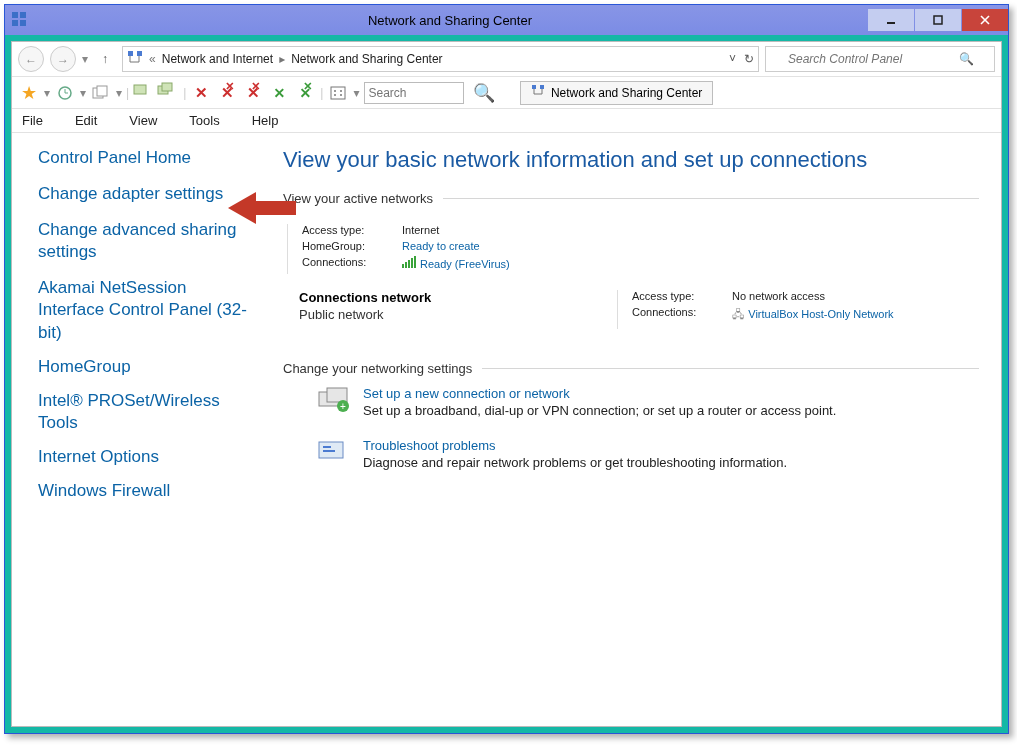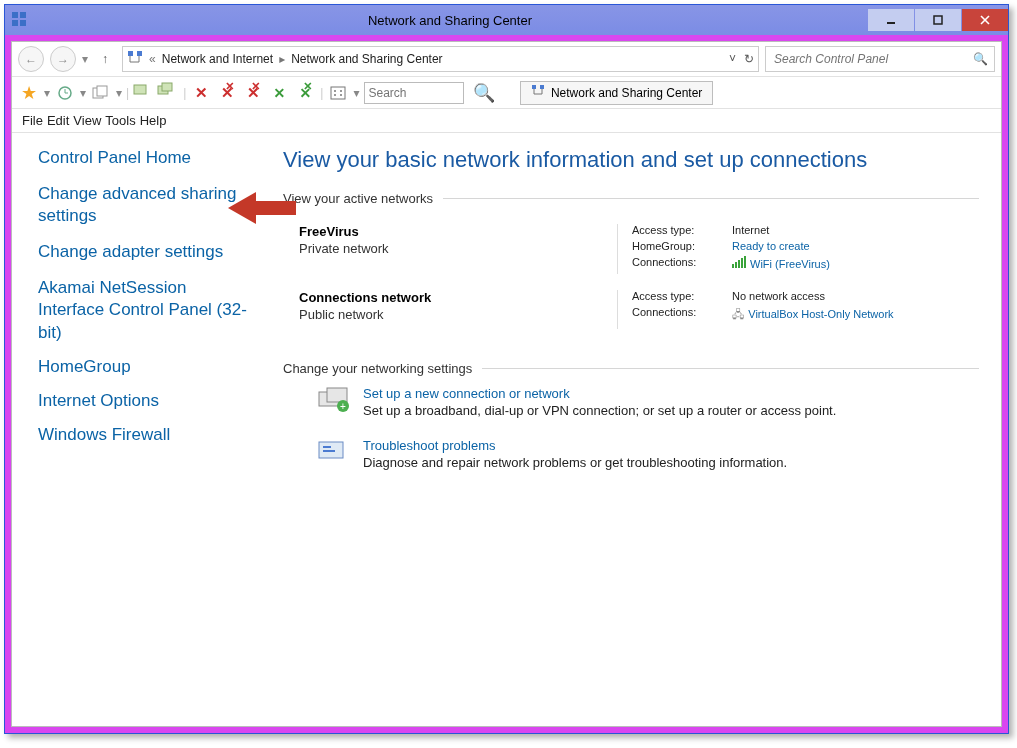--- a/index.html
+++ b/index.html
@@ -9,21 +9,21 @@
     font-size: 12px;
     background: #fff;
     width: 1017px;
     height: 748px;
     overflow: hidden;
   }
   .window-frame {
     width: 1005px;
     height: 730px;
     border: 1px solid #2a56d6;
-    background: #d946ef;
+    background: #14b8a6;
     box-shadow: 4px 4px 6px rgba(0,0,0,0.3);
     margin: 4px;
     display: flex;
     flex-direction: column;
   }
   .titlebar {
     height: 30px;
     background: linear-gradient(#8895e6,#7b8ce5);
     display: flex;
     align-items: center;
@@ -58,39 +58,39 @@
   .up-arrow { width:22px;height:22px;display:flex;align-items:center;justify-content:center;color:#555; }
   .addr-box {
     flex:1;display:flex;align-items:center;gap:6px;
     border:1px solid #ccc;height:26px;padding:0 4px;
   }
   .addr-seg { color:#222; }
   .addr-sep { color:#777; }
   .addr-actions{ margin-left:auto; display:flex; align-items:center; gap:8px; color:#555;}
   .search-box {
     width:230px;height:26px;border:1px solid #ccc;display:flex;align-items:center;
-    padding:0 6px;color:#777;justify-content:space-between;
+    padding:0 20px;color:#777;justify-content:space-between;
   }
   .search-box input{ border:none;outline:none;width:180px;font-size:12px;color:#555;font-style:italic;}
   .toolbar2 {
     display:flex;align-items:center;gap:4px;padding:2px 6px;border-bottom:1px solid #e2e2e2;
     height:32px;
   }
   .tbtn{width:22px;height:22px;display:flex;align-items:center;justify-content:center;}
   .star{color:#f5a623;font-size:18px;}
   .tbtn-group{display:flex;gap:2px;align-items:center;}
   .red-x{color:#cc2e2e;font-weight:bold;font-size:15px;}
   .green-check{color:#3a9b3a;font-weight:bold;font-size:14px;}
   .folder-ico{display:inline-block;}
   .tb-search{border:1px solid #bbb;height:22px;width:100px;padding:0 4px;font-size:12px;}
   .tb-tab{
     border:1px solid #bdbdbd;background:#f6f6f6;height:24px;padding:0 10px;
     display:flex;align-items:center;gap:6px;font-size:12px;margin-left:20px;
   }
-  .menubar{display:flex;gap:4px;padding:4px 10px;border-bottom:1px solid #e2e2e2;font-size:13px;}
+  .menubar{display:flex;gap:32px;padding:4px 10px;border-bottom:1px solid #e2e2e2;font-size:13px;}
   .menubar span{color:#222;}
   .body-row{flex:1;display:flex;overflow:hidden;}
   .sidebar{
     width:255px;padding:14px 14px 10px 26px;display:flex;flex-direction:column;
     position:relative;
   }
   .side-link{color:#0b63a6;font-size:17px;margin-bottom:14px;cursor:pointer;line-height:1.3;}
   .side-head{color:#888;font-size:13px;margin-top:auto;margin-bottom:10px;}
   .see-also-block .side-link{margin-bottom:12px;}
   .main{flex:1;padding:14px 22px 10px 16px;overflow:auto;}
@@ -248,70 +248,67 @@
       <span>File</span>
       <span>Edit</span>
       <span>View</span>
       <span>Tools</span>
       <span>Help</span>
     </div>
 
     <div class="body-row">
       <div class="sidebar">
         <div class="side-link">Control Panel Home</div>
+        <div class="side-link">Change adapter settings</div>
         <div class="side-link">Change advanced sharing settings</div>
-        <div class="side-link">Change adapter settings</div>
 
         <div class="red-arrow">
           <svg viewBox="0 0 70 40">
               <polygon points="0,20 28,4 28,13 68,13 68,27 28,27 28,36" fill="#c43828"></polygon>
             </svg>
         </div>
 
         <div class="see-also-block">
           <div class="side-link">Akamai NetSession Interface Control Panel (32-bit)</div>
           <div class="side-link">HomeGroup</div>
+          <div class="side-link">Intel® PROSet/Wireless Tools</div>
           <div class="side-link">Internet Options</div>
           <div class="side-link">Windows Firewall</div>
         </div>
       </div>
 
       <div class="main">
         <div class="page-title">View your basic network information and set up connections</div>
 
         <div class="section-head">
           <span>View your active networks</span>
           <span class="rule"></span>
         </div>
 
         <div class="networks">
           <div class="net-block">
-            <div class="net-left">
-              <div class="net-name">FreeVirus</div>
-              <div class="net-type">Private network</div>
-            </div>
             <div class="net-divider"></div>
             <div class="net-right">
               <div class="kv">
                   <span class="k">Access type:</span>
                   <span class="v">Internet</span>
                 </div>
               <div class="kv">
                   <span class="k">HomeGroup:</span>
                   <span class="v"><a href="#">Ready to create</a></span>
                 </div>
               <div class="kv">
                   <span class="k">Connections:</span>
                   <span class="v"><span class="sig"><svg width="14" height="12">
                         <rect x="0" y="8" width="2" height="4" fill="#3aa33a"></rect>
                         <rect x="3" y="6" width="2" height="6" fill="#3aa33a"></rect>
                         <rect x="6" y="4" width="2" height="8" fill="#3aa33a"></rect>
                         <rect x="9" y="2" width="2" height="10" fill="#3aa33a"></rect>
                         <rect x="12" y="0" width="2" height="12" fill="#3aa33a"></rect>
-                      </svg></span><a href="#">WiFi (FreeVirus)</a></span>
+                      </svg></span><a href="#">Ready (FreeVirus)</a></span>
                 </div>
             </div>
           </div>
 
           <div class="net-block">
             <div class="net-left">
               <div class="net-name">Connections network</div>
               <div class="net-type">Public network</div>
             </div>
             <div class="net-divider"></div>

